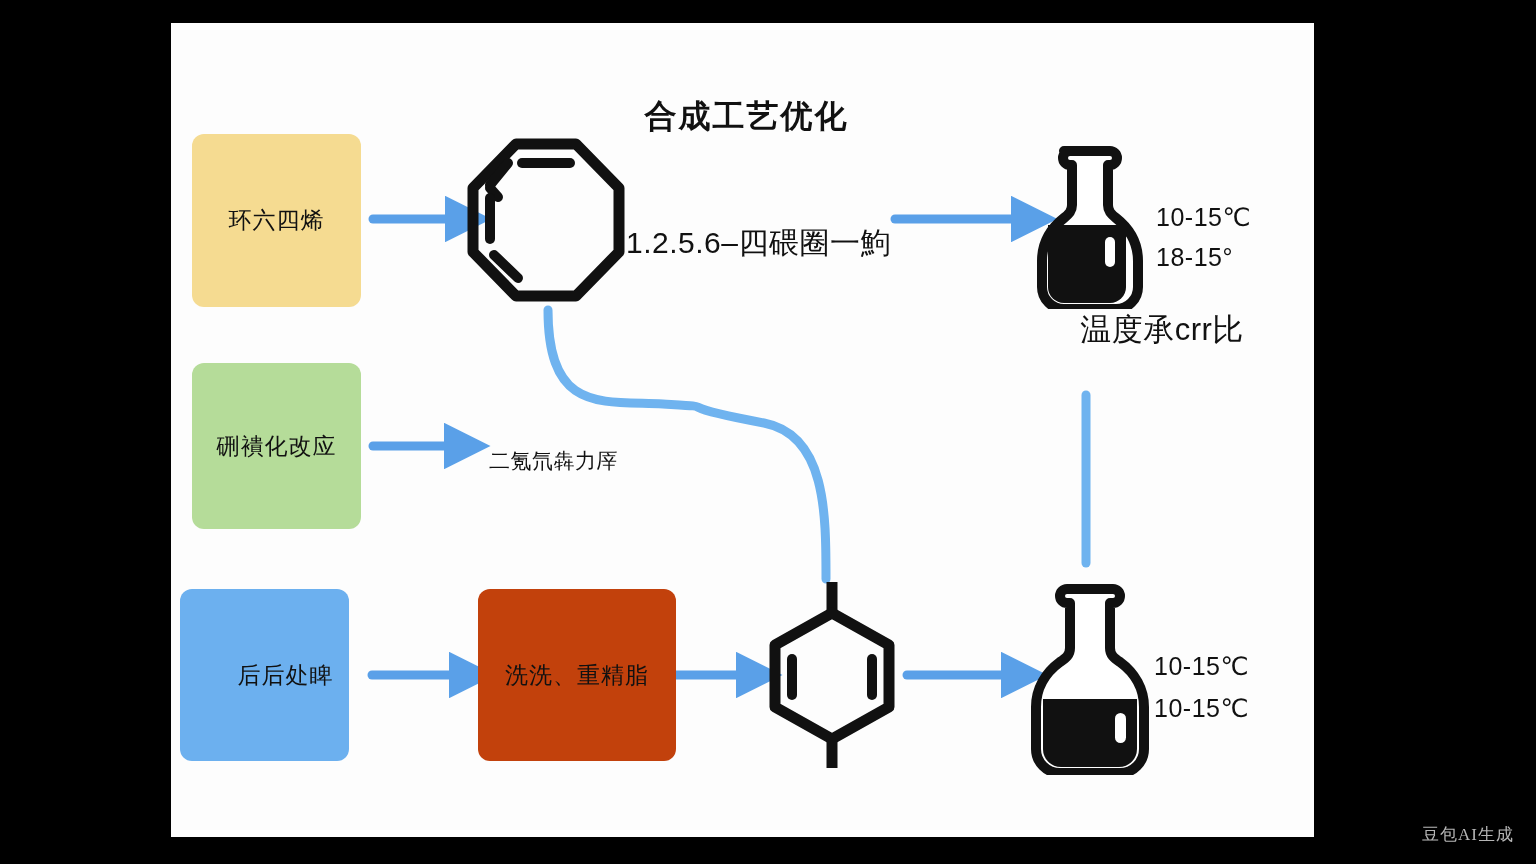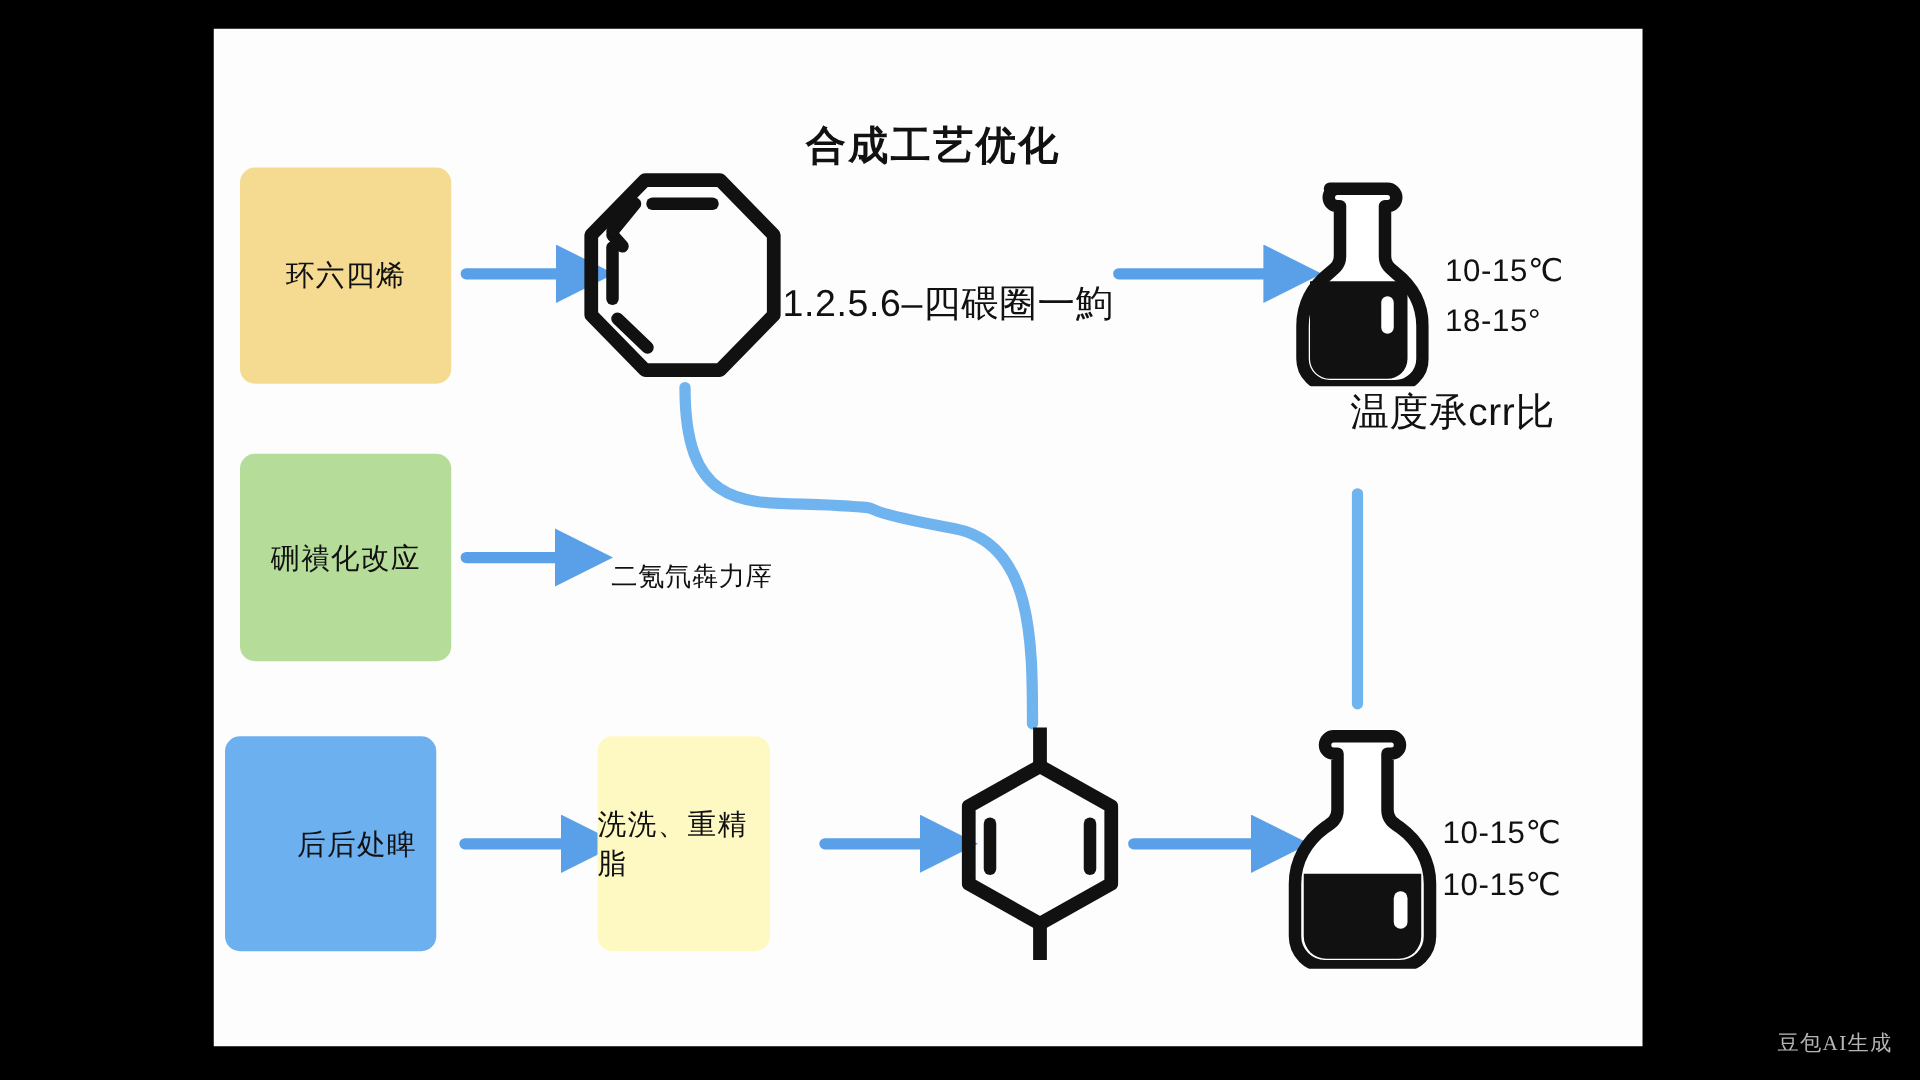--- a/index.html
+++ b/index.html
@@ -38,21 +38,21 @@
     justify-content: center;
     color: #111;
     font-size: 23px;
     font-weight: 500;
     letter-spacing: 1px;
   }
 
   #box-raw   { left: 21px;  top: 111px; width: 169px; height: 173px; background: #f5db91; font-family: Liberation Serif, serif; }
   #box-rxn   { left: 21px;  top: 340px; width: 169px; height: 166px; background: #b5dc99; }
   #box-post  { left: 9px;  top: 566px; width: 169px; height: 172px; background: #6cb0ef; padding-left: 42px; }
-  #box-purif { left: 307px; top: 566px; width: 138px; height: 172px; background: #fef9c3; }
+  #box-purif { left: 307px; top: 566px; width: 198px; height: 172px; background: #c2410c; }
 
   .label-text {
     position: absolute;
     color: #111;
     font-size: 24px;
     white-space: nowrap;
     letter-spacing: 0.5px;
   }
   #lbl-product  { left: 455px; top: 200px; font-size: 30px; }
   #lbl-solvent  { left: 318px; top: 424px; font-size: 21px; }

